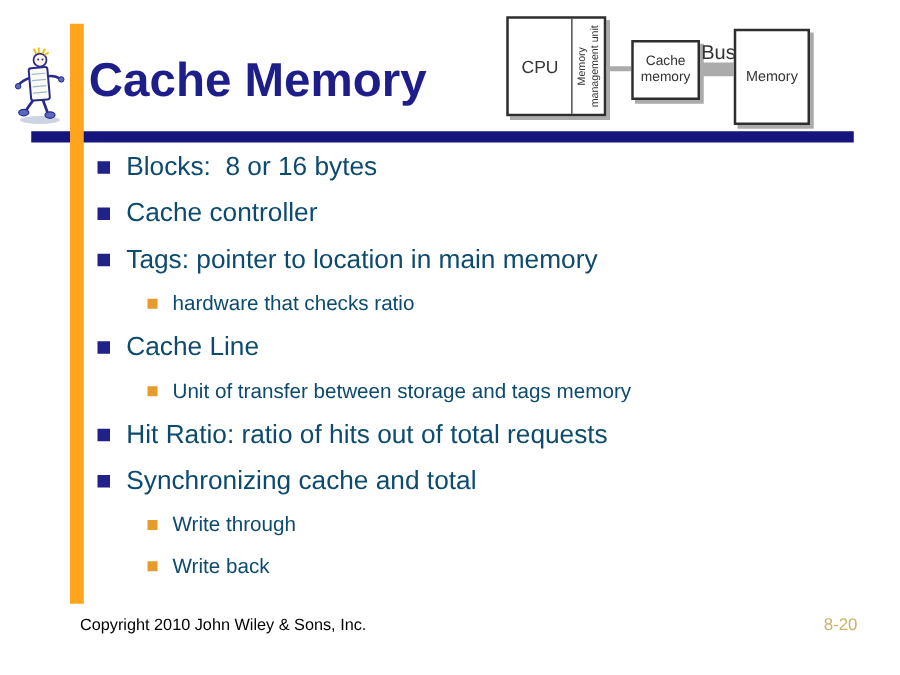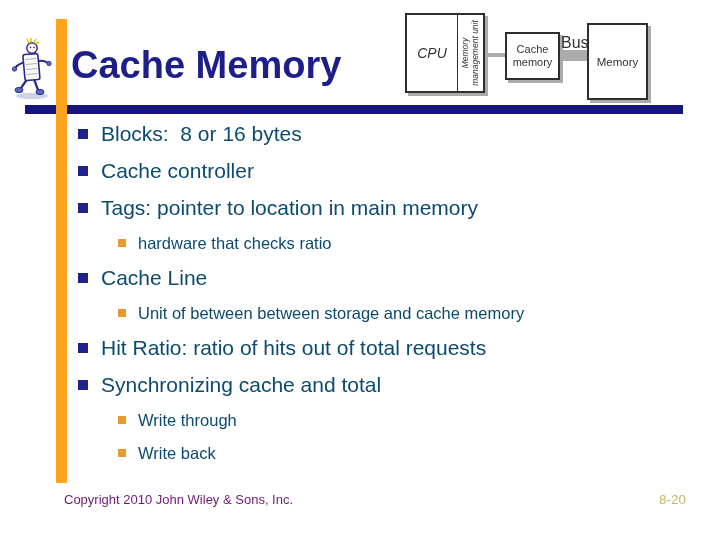--- a/index.html
+++ b/index.html
@@ -33,21 +33,21 @@
 
   
   .diagram { position: absolute; left: 0; top: 0; width: 720px; height: 120px; z-index: 1; }
   .dbox {
     position: absolute; background: #ffffff;
     border: 2px solid #2e2e2e;
     box-shadow: 3px 3px 0 #ababab;
     display: flex; align-items: center; justify-content: center;
     color: #333333; text-align: center;
   }
-  .cpu-box { left: 405px; top: 13px; width: 80px; height: 80px; padding: 0; font-style: italic; }
+  .cpu-box { left: 405px; top: 13px; width: 80px; height: 80px; padding: 0; }
   .cpu-inner { display: flex; width: 100%; height: 100%; }
   .cpu-label-area {
     flex: 1; display: flex; align-items: center; justify-content: center;
     font-size: 14px; color: #333;
   }
   .mmu-col {
     width: 26px; border-left: 1px solid #2e2e2e;
     position: relative; overflow: visible;
   }
   .mmu-text {
@@ -70,21 +70,21 @@
   .marker { flex: 0 0 auto; display: inline-block; }
   .level1 .marker { width: 10px; height: 10px; background: #21218a; margin-right: 13px; }
   .level2 .marker { width: 8px;  height: 8px;  background: #E89B2D; margin-right: 12px; }
   .btxt { color: #0c4a6e; white-space: pre-wrap; }
   .level1 .btxt { font-size: 21px; }
   .level2 .btxt { font-size: 16.5px; }
 
   
   .footer-copy {
     position: absolute; left: 64px; top: 492px;
-    font-size: 13px; color: #701a75; z-index: 1;
+    font-size: 13px; color: #000000; z-index: 1;
   }
   .footer-page {
     position: absolute; right: 34px; top: 492px;
     font-size: 13.5px; color: #c9b469; z-index: 1;
   }
 </style>
 </head>
 <body>
 
 <div class="slide">
@@ -153,21 +153,21 @@
       <div class="bullet-row level2">
         <span class="marker"></span>
         <span class="btxt">hardware that checks ratio</span>
       </div>
       <div class="bullet-row level1">
         <span class="marker"></span>
         <span class="btxt">Cache Line</span>
       </div>
       <div class="bullet-row level2">
         <span class="marker"></span>
-        <span class="btxt">Unit of between between storage and cache memory</span>
+        <span class="btxt">Unit of transfer between storage and tags memory</span>
       </div>
       <div class="bullet-row level1">
         <span class="marker"></span>
         <span class="btxt">Hit Ratio: ratio of hits out of total requests</span>
       </div>
       <div class="bullet-row level1">
         <span class="marker"></span>
         <span class="btxt">Synchronizing cache and total</span>
       </div>
       <div class="bullet-row level2">

